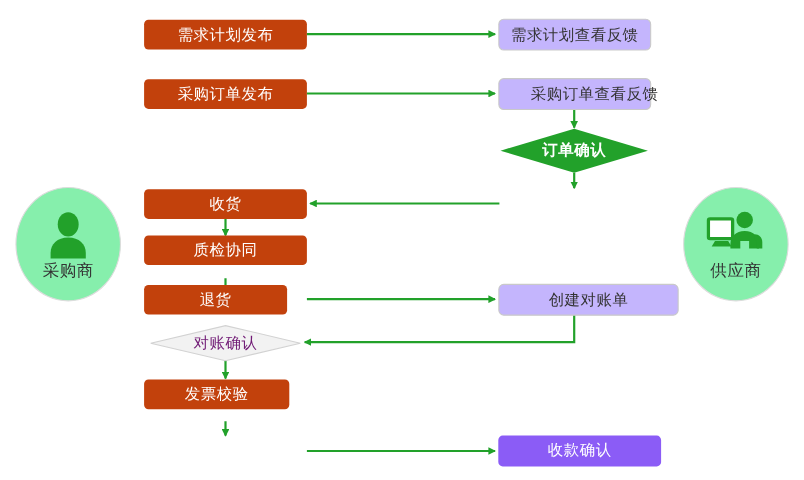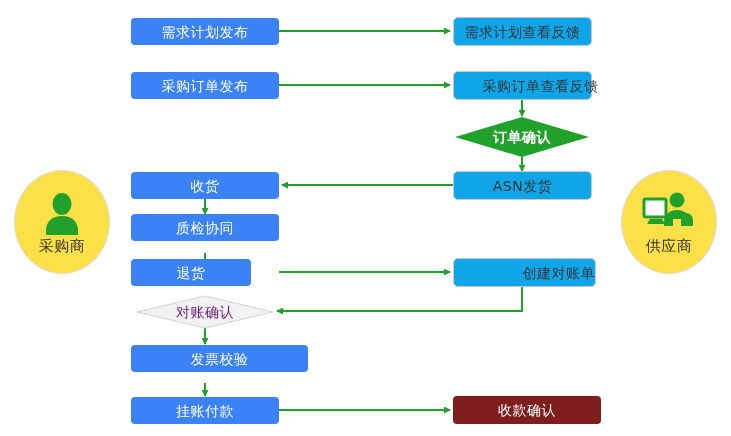--- a/index.html
+++ b/index.html
@@ -26,31 +26,31 @@
     display: flex;
     align-items: center;
     justify-content: center;
     font-size: 14px;
     line-height: 1;
     white-space: nowrap;
     letter-spacing: 0.5px;
     z-index: 3;
   }
   .node.green {
-    background: #3b82f6;
+    background: #c2410c;
     color: #ffffff;
     border-radius: 4px;
   }
   .node.red {
-    background: #7f1d1d;
+    background: #8b5cf6;
     color: #ffffff;
     border-radius: 4px;
   }
   .node.grey {
-    background: #0ea5e9;
+    background: #c4b5fd;
     color: #333333;
     border: 1px solid #c9c9c9;
     border-radius: 5px;
   }
 
   
   .diamond {
     position: absolute;
     z-index: 3;
   }
@@ -78,21 +78,21 @@
   .diamond.grey  .dlabel { color: #701a75; }
 
   
   .actor {
     position: absolute;
     box-sizing: border-box;
     width: 96px;
     height: 104px;
     border: 1px solid #dcdcdc;
     border-radius: 50%;
-    background: #fde047;
+    background: #86efac;
     display: flex;
     flex-direction: column;
     align-items: center;
     justify-content: center;
     z-index: 3;
   }
   .actor .glyph {
     width: 54px;
     height: 46px;
     display: block;
@@ -186,59 +186,53 @@
   </div>
 
   <div class="node green" style="left:131px; top:214px; width:148px; height:27px;">
     <span>质检协同</span>
   </div>
 
   <div class="node green" style="left:131px; top:172px; width:148px; height:27px;">
     <span>收货</span>
   </div>
 
-  <div class="node green" style="left:131px; top:259px; width:120px; height:27px;">
+  <div class="node green" style="left:131px; top:259px; width:130px; height:27px;">
     <span>退货</span>
   </div>
 
   <div class="diamond grey" style="left:137px; top:296px; width:136px; height:32px;">
     <svg width="136" height="32" viewBox="0 0 136 32">
       <polygon points="68,0 136,16 68,32 0,16" fill="#f2f2f2" stroke="#d2d2d2" stroke-width="1"></polygon>
     </svg>
     <span class="dlabel">对账确认</span>
   </div>
 
-  <div class="node green" style="left:131px; top:345px; width:177px; height:27px;">
+  <div class="node green" style="left:131px; top:345px; width:132px; height:27px;">
     <span>发票校验</span>
   </div>
 
-  <div class="node green" style="left:131px; top:397px; width:148px; height:27px;">
-    <span>挂账付款</span>
-  </div>
 
   <div class="node grey" style="left:453px; top:17px; width:139px; height:29px;">
     <span>需求计划查看反馈</span>
   </div>
 
   <div class="node grey" style="left:453px; top:71px; width:139px; height:29px;padding-left:36px;">
     <span>采购订单查看反馈</span>
   </div>
 
   <div class="diamond green" style="left:455px; top:117px; width:134px; height:40px;font-weight:bold;">
     <svg width="134" height="40" viewBox="0 0 134 40">
       <polygon points="67,0 134,20 67,40 0,20" fill="#22a12a"></polygon>
     </svg>
     <span class="dlabel">订单确认</span>
   </div>
 
-  <div class="node grey" style="left:453px; top:171px; width:139px; height:29px;">
-    <span>ASN发货</span>
-  </div>
-
-  <div class="node grey" style="left:453px; top:258px; width:143px; height:29px;justify-content:flex-end;">
+
+  <div class="node grey" style="left:453px; top:258px; width:164px; height:29px;">
     <span>创建对账单</span>
   </div>
 
   <div class="node red" style="left:453px; top:396px; width:148px; height:28px;">
     <span>收款确认</span>
   </div>
 
 </div>
 
 </body></html>

